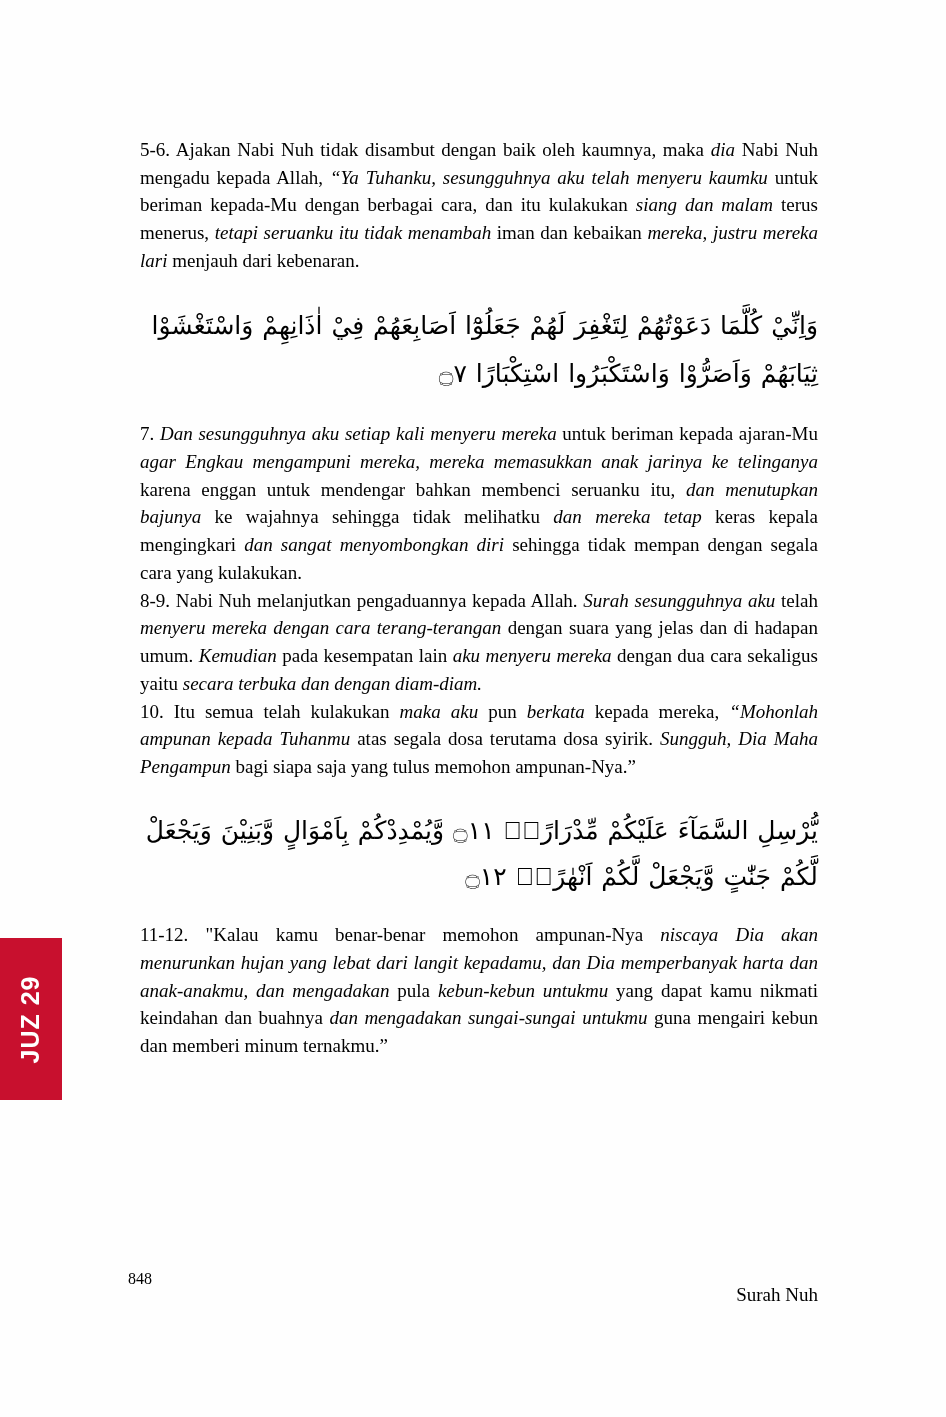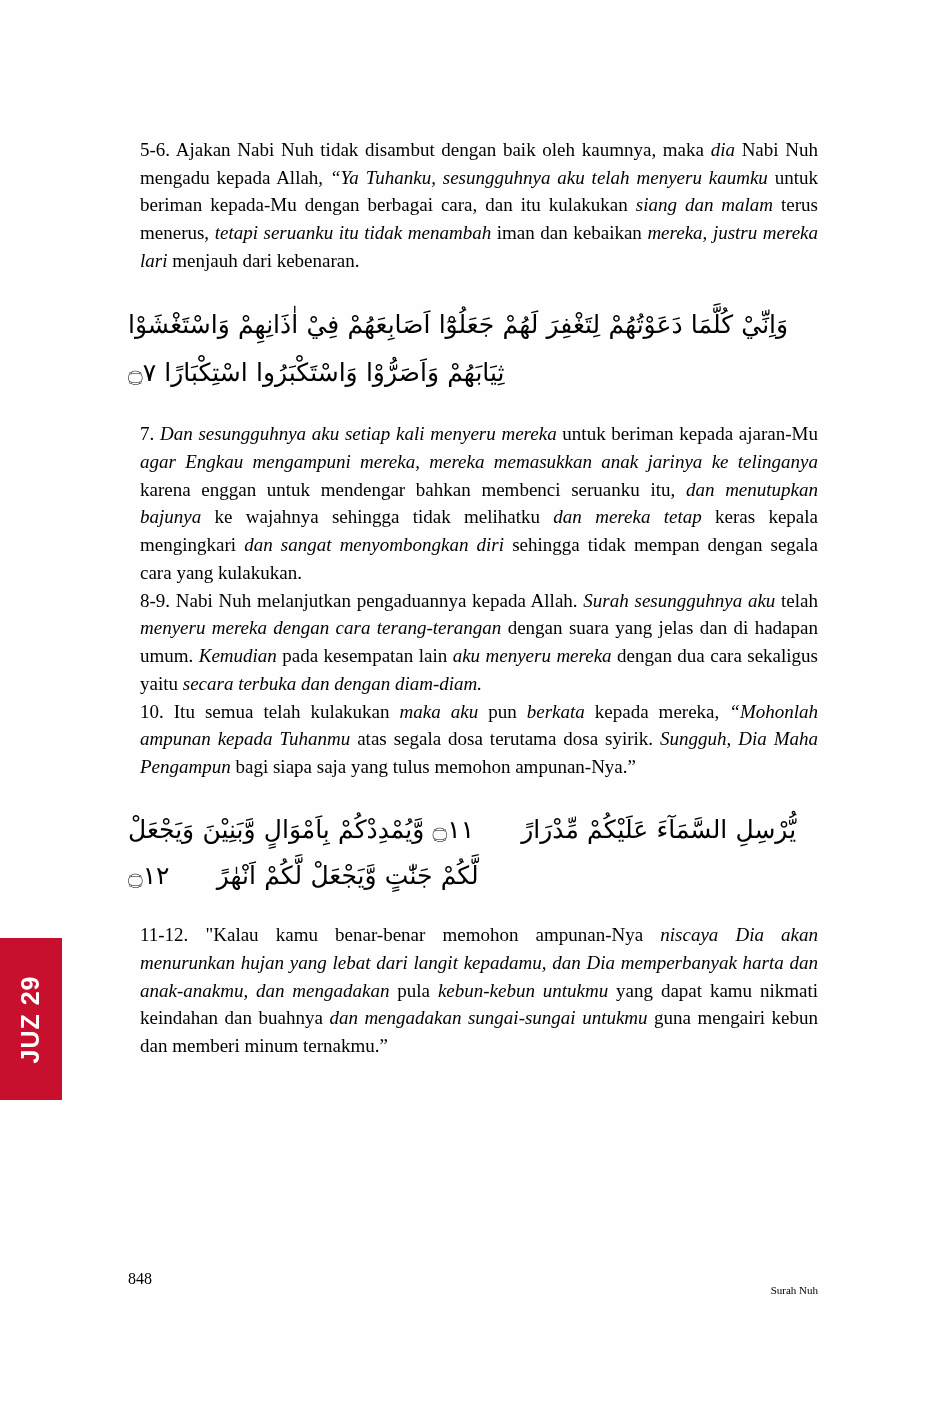--- a/index.html
+++ b/index.html
@@ -50,25 +50,25 @@
   p.tafsir {
     margin: 0 0 0 12px;
     font-size: 19px;
     line-height: 1.46;
     text-align: justify;
     text-justify: inter-word;
     hyphens: auto;
   }
   .ayah {
     direction: rtl;
-    text-align: left;
+    text-align: right;
     font-size: 25px;
     line-height: 1.95;
     margin: 26px 0 22px 0;
-    font-family: Liberation Serif, serif;
+    font-family: Liberation Sans, sans-serif;
     word-spacing: 2px;
   }
   .ayah.ayah-tight { line-height: 1.85; }
   em { font-style: italic; }
   .footer {
     position: absolute;
     left: 128px;
     right: 128px;
     top: 1270px;
     height: 40px;
@@ -76,21 +76,21 @@
   .page-number {
     position: absolute;
     left: 0;
     top: 0;
     font-size: 16px;
   }
   .surah-name {
     position: absolute;
     right: 0;
     top: 14px;
-    font-size: 11px;
+    font-size: 19px;
   }
 </style>
 </head>
 <body>
 
 <div class="page">
 
   <div class="juz-tab">
     <span class="juz-label">JUZ 29</span>
   </div>

